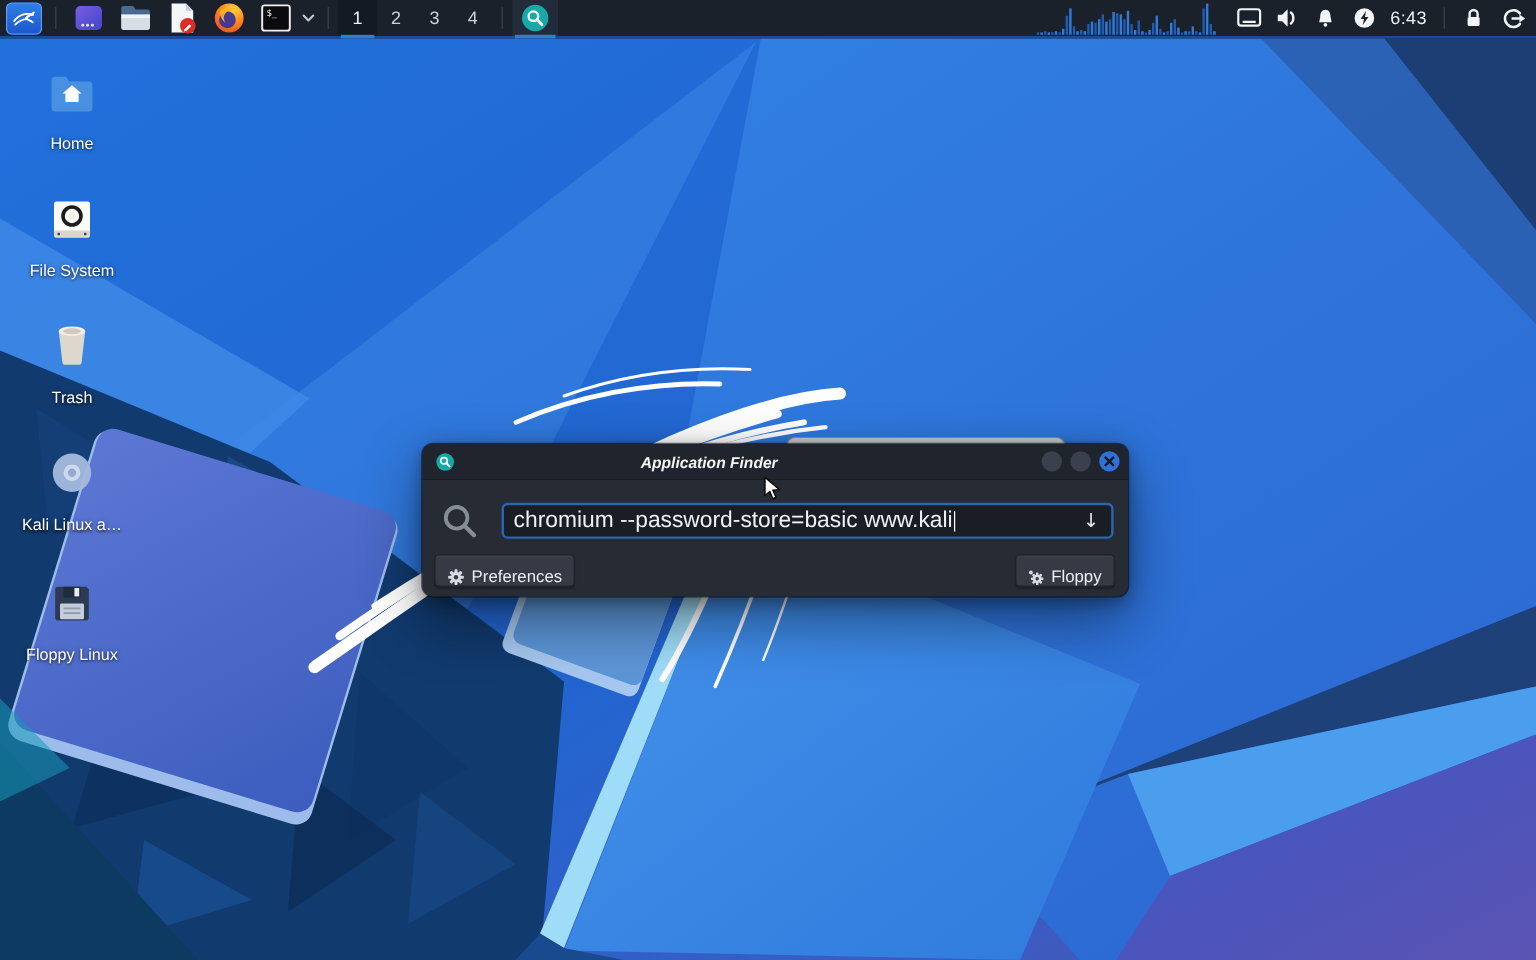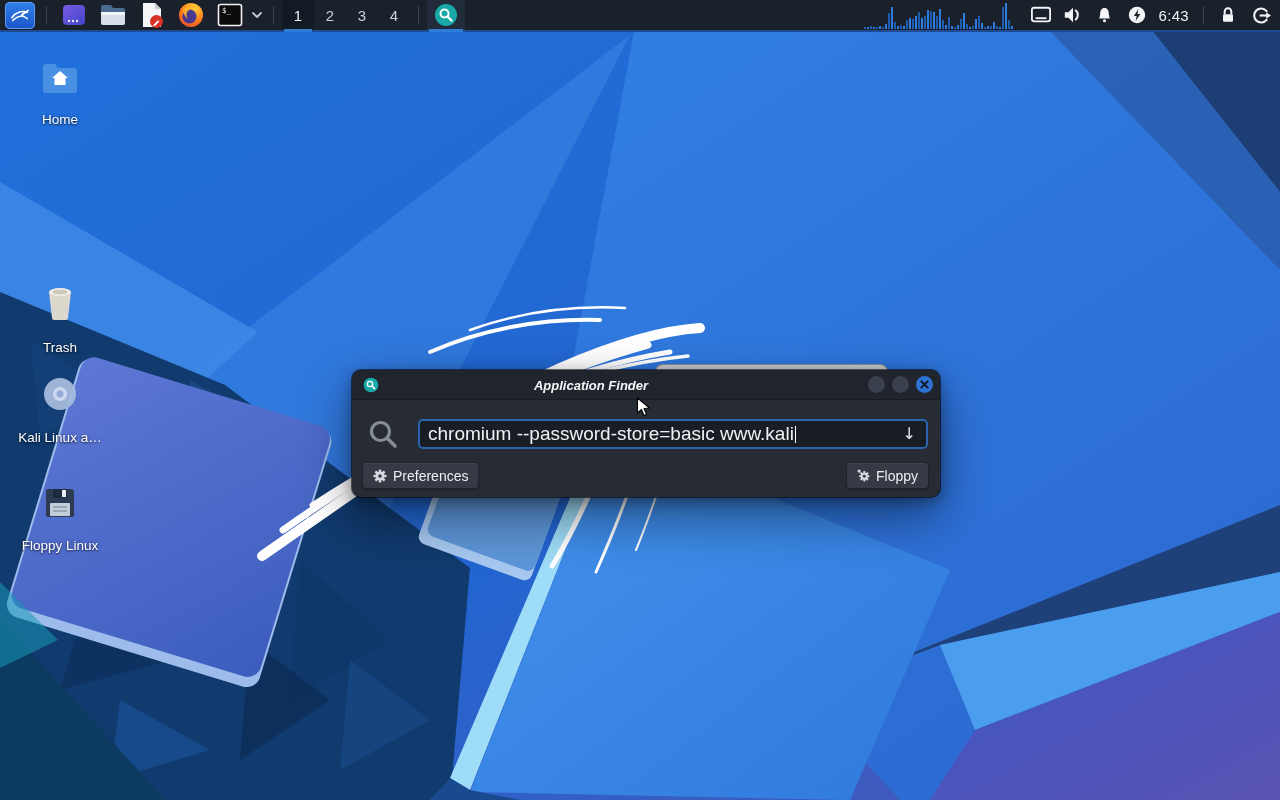--- a/index.html
+++ b/index.html
@@ -72,21 +72,21 @@
   .entry { flex:1; height:30px; margin-left:20px; background:#191d24;
            border:2px solid #2a66b0; border-radius:5px; display:flex; align-items:center;
            padding:0 8px; }
   .entry .val { color:#eef1f4; font-size:19px; white-space:pre; }
   .entry .caret { display:inline-block; width:1.5px; height:17px; background:#ffffff; margin-left:1px; }
   .entry .dd { margin-left:auto; color:#e6e9ee; font-size:16px; background:none; border:none;
                font-family:"DejaVu Sans", sans-serif; line-height:1; padding:0 2px; }
 
   .button-row { position:absolute; left:10px; right:11px; top:92px; height:27px;
                 display:flex; justify-content:space-between; }
-  .gbtn { display:flex; align-items:center; gap:6px; padding:0 10px; height:27px;
+  .gbtn { display:flex; align-items:flex-end; gap:6px; padding:0 10px; height:27px;
           background:#353a45; border:1px solid #20232b; border-radius:4px;
           box-shadow:0 1px 0 rgba(255,255,255,.05) inset, 0 1px 1px rgba(0,0,0,.25);
           color:#eceef1; font-size:14px; }
 
   
   .cursor { position:absolute; left:636px; top:397px; z-index:99; pointer-events:none; }
 </style>
 </head>
 <body>
 
@@ -378,22 +378,34 @@
   <div class="desk-icon" style="top:56px;">
     <div class="ic">
       <svg width="38" height="32" viewBox="0 0 38 32">
         <path d="M2 5 a3 3 0 0 1 3-3 h9 l3 4 h16 a3 3 0 0 1 3 3 v19 a3 3 0 0 1-3 3 H5 a3 3 0 0 1-3-3 Z" fill="#4a90e2"></path>
         <path d="M19 9 l8 7 h-2.5 v7 h-11 v-7 H11 Z" fill="#ffffff"></path>
       </svg>
     </div>
     <div class="lbl">Home</div>
   </div>
 
-
-  <div class="desk-icon" style="top:284px;">
+  <div class="desk-icon" style="top:162px;">
+    <div class="ic">
+      <svg width="36" height="34" viewBox="0 0 36 34">
+        <rect x="3" y="2" width="30" height="30" rx="2" fill="#fbfbf8"></rect>
+        <circle cx="18" cy="14" r="7.5" fill="none" stroke="#1c1c1c" stroke-width="3"></circle>
+        <rect x="3" y="26" width="30" height="6" rx="1.5" fill="#d9d6d0"></rect>
+        <circle cx="7" cy="29" r="1.1" fill="#3a3a3a"></circle>
+          <circle cx="29" cy="29" r="1.1" fill="#3a3a3a"></circle>
+      </svg>
+    </div>
+    <div class="lbl">File System</div>
+  </div>
+
+  <div class="desk-icon" style="top:268px;">
     <div class="ic">
       <svg width="34" height="36" viewBox="0 0 34 36">
         <path d="M6 6 L9 32 a2 2 0 0 0 2 2 h12 a2 2 0 0 0 2-2 L28 6 Z" fill="#ddd8cd"></path>
         <ellipse cx="17" cy="6" rx="11" ry="4" fill="#f2eee6"></ellipse>
         <ellipse cx="17" cy="6" rx="7.5" ry="2.4" fill="#cfc9bc"></ellipse>
       </svg>
     </div>
     <div class="lbl">Trash</div>
   </div>
 

